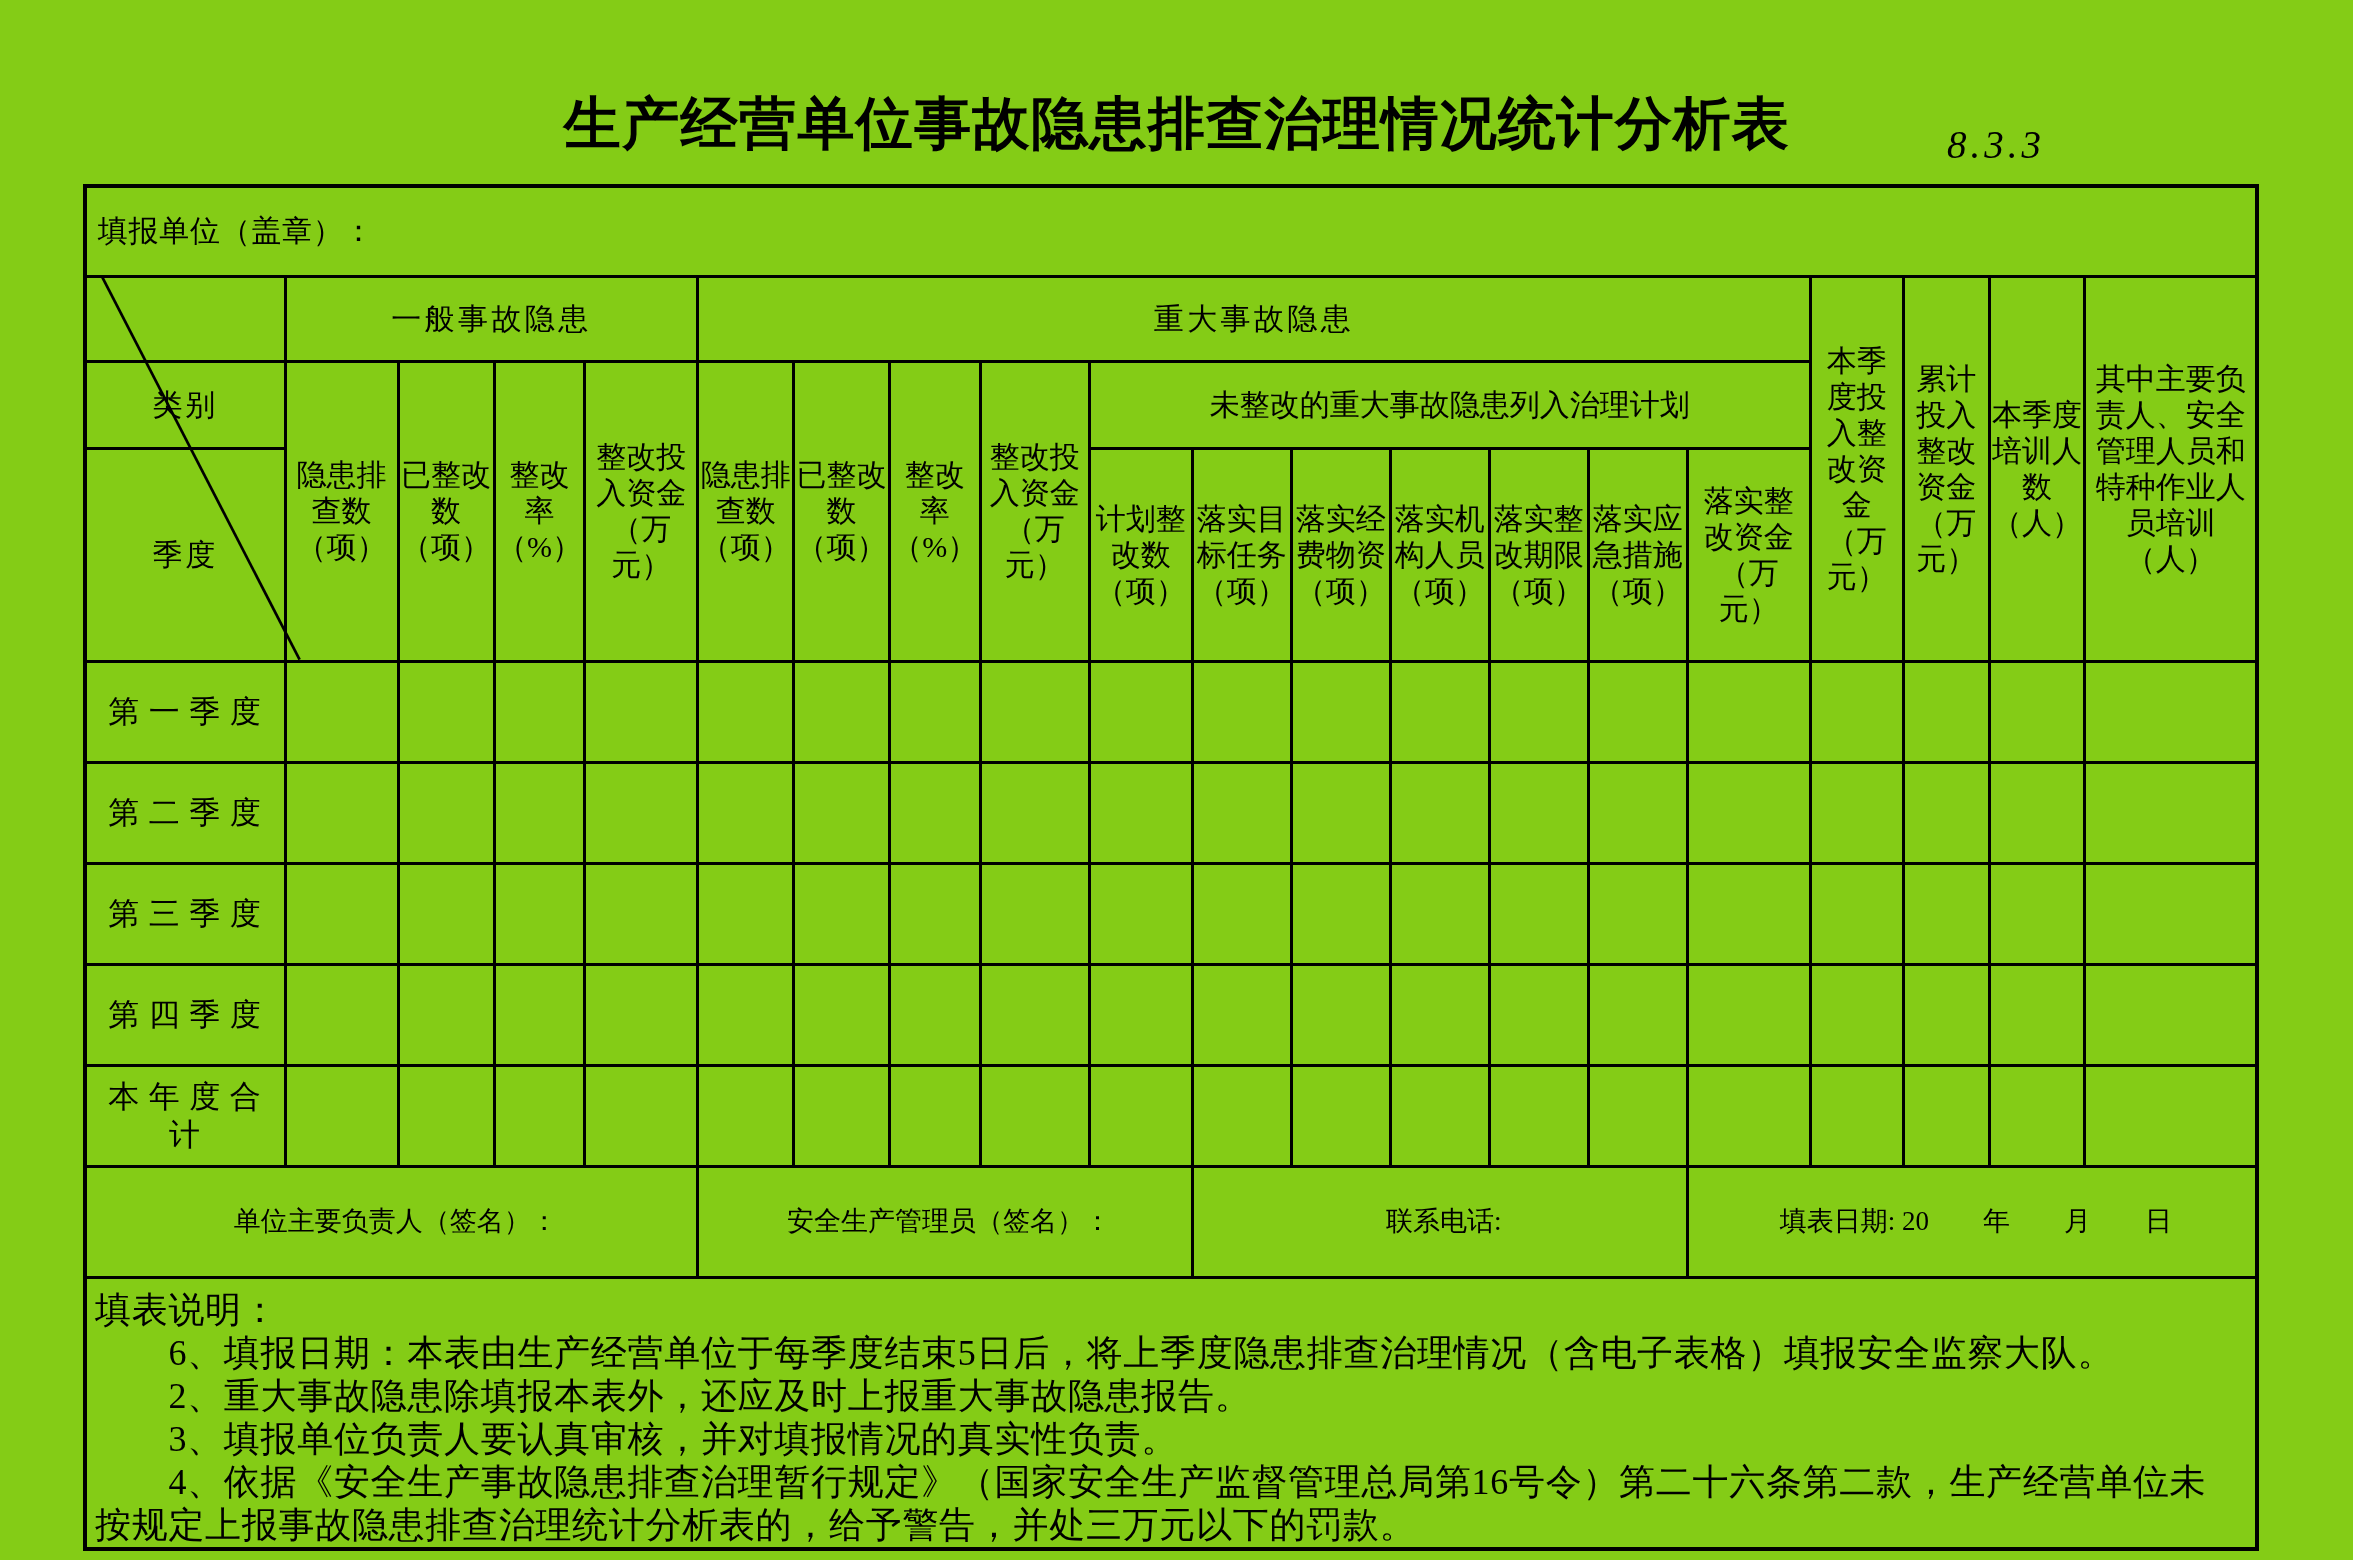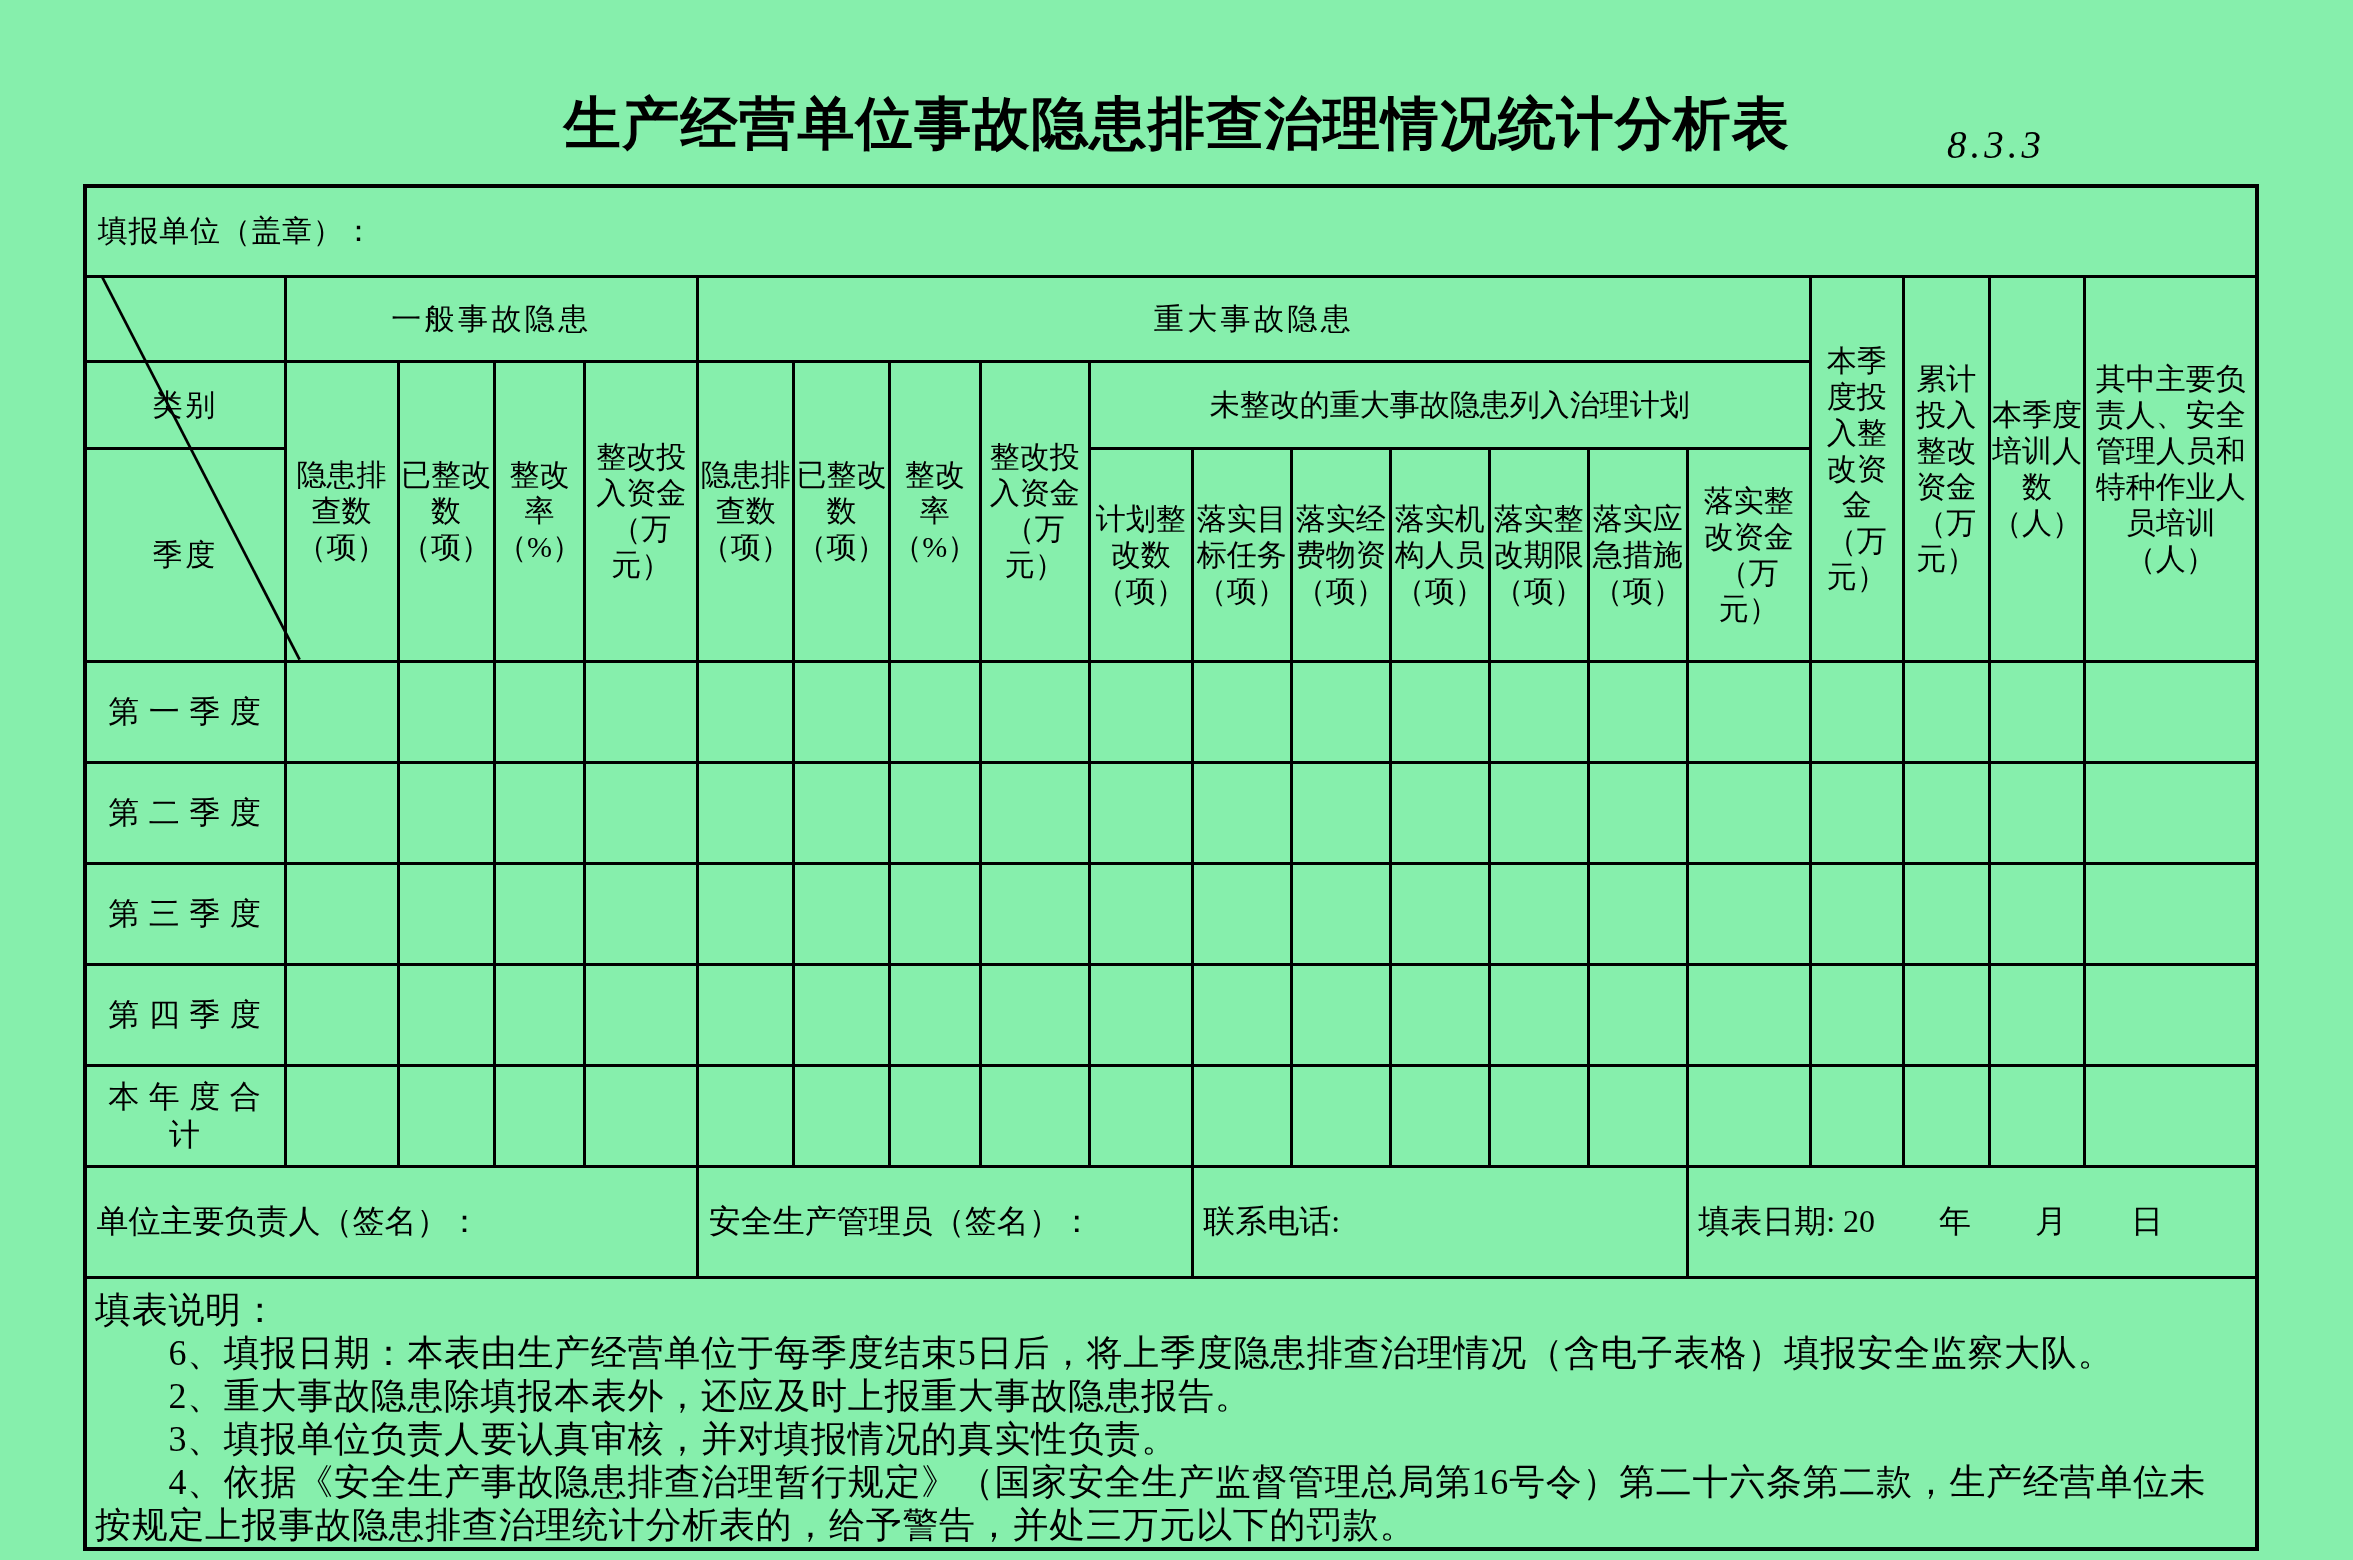--- a/index.html
+++ b/index.html
@@ -1,19 +1,19 @@
 <!DOCTYPE html>
 <html style="font-size:10.8px"><head>
 <meta charset="utf-8">
 <style>
   html,body{margin:0;padding:0;background:#888;}
   .page{
     position:relative;
     width:2354px;height:1561px;
-    background:#86efac;
+    background:#84cc16;
     font-family:"Liberation Serif","DejaVu Serif",serif;
     color:#000;
     overflow:hidden;
   }
   .titlebar{
     position:absolute;left:0;top:86px;width:100%;
     text-align:center;
   }
   .title{
     font-size:57px;font-weight:bold;letter-spacing:1.4px;
@@ -42,21 +42,21 @@
   tr.h1{height:85px;}
   tr.h2{height:87px;}
   tr.h3{height:213px;}
   tr.h1 td.group{letter-spacing:3.4px;}
   td.pad-lg{padding:0 21.6px;}
   td.cat{text-align:right;padding-right:20px;letter-spacing:2.7px;}
   td.qtr{padding-right:57px;letter-spacing:2.7px;}
   tr.data-row{height:101px;}
   tr.data-row td.row-label{font-size:31px;letter-spacing:9.5px;padding-left:9.5px;}
   tr.sign-row{height:111px;}
-  tr.sign-row td{text-align:left;font-size:32px;padding-left:9.5px;}
+  tr.sign-row td{text-align:center;font-size:27px;padding-left:9.5px;}
   tr.notes-row{height:246px;}
   tr.notes-row td{
     text-align:left;vertical-align:top;
     padding:10.8px 13.5px 0 8px;
   }
   .note-line{
     font-size:36px;line-height:43px;
     letter-spacing:0.7px;
   }
   svg.diag{

